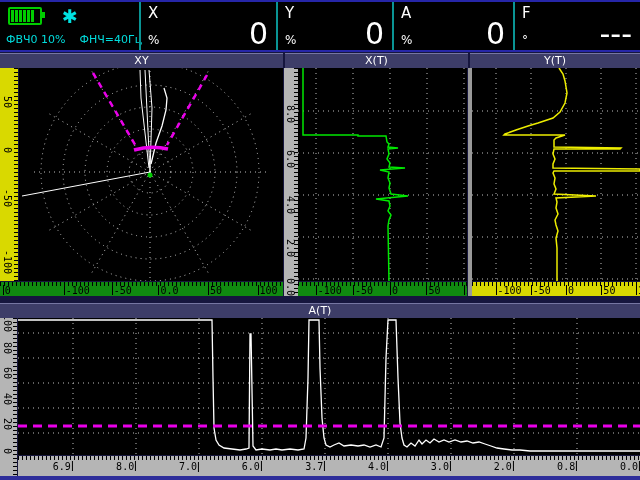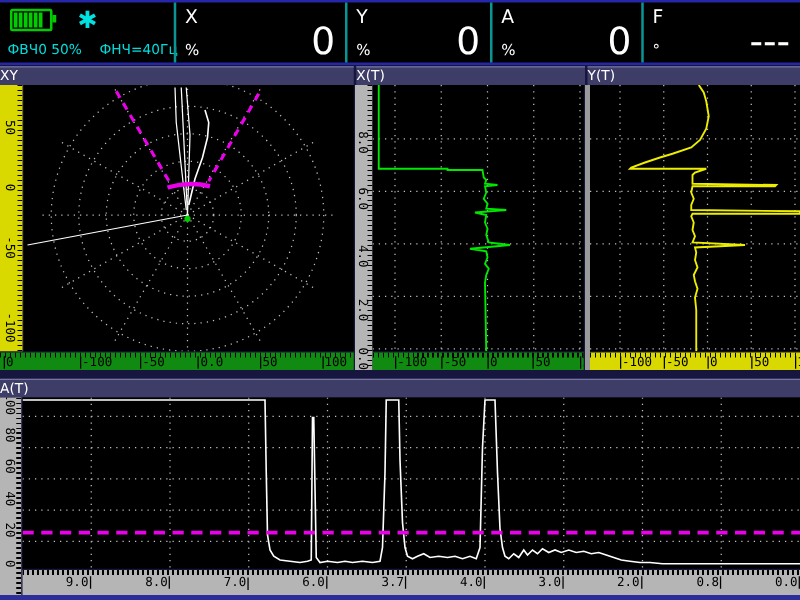--- a/index.html
+++ b/index.html
@@ -21,21 +21,21 @@
   .battery{width:28px;height:12px;border:2px solid #00cc00;border-radius:2px;
            display:flex;gap:1px;padding:1px;position:relative}
   .battery i{display:block;width:3px;height:100%;background:#00cc00}
   .battery:after{content:"";position:absolute;right:-5px;top:3px;width:3px;height:6px;background:#00cc00}
   .freeze{color:#00e2e2;font-size:19px;line-height:18px}
   .filter-row{position:absolute;left:6px;bottom:4px;display:flex;gap:14px;
               color:#00dcdc;font-size:11px;white-space:nowrap}
 
   
   .phead{position:absolute;height:15px;background:#3d3d68;border-top:1px solid #7676a2;
-         color:#fff;font-size:11px;text-align:left;line-height:14px;box-sizing:border-box}
+         color:#fff;font-size:11px;text-align:center;line-height:14px;box-sizing:border-box}
   #hd-xy{left:0;top:53px;width:283px}
   #hd-xt{left:285px;top:53px;width:183px}
   #hd-yt{left:470px;top:53px;width:170px}
   #hd-at{left:0;top:303px;width:640px}
 
   
   .plot{position:absolute;background:#000}
   #xy-plot{left:19px;top:68px;width:264px;height:213px}
   #xt-plot{left:298px;top:68px;width:169px;height:213px}
   #yt-plot{left:472px;top:68px;width:168px;height:213px}
@@ -78,21 +78,21 @@
           <i></i>
           <i></i>
           <i></i>
           <i></i>
           <i></i>
           <i></i>
         </span>
       <span class="freeze">✱</span>
     </div>
     <div class="filter-row">
-      <span>ФВЧ0 50%</span>
+      <span>ФВЧ0 10%</span>
       <span>ФНЧ=40Гц</span>
     </div>
   </div>
   <div class="cell rd c-x">
     <span class="lab">X</span>
     <span class="unit">%</span>
     <span class="val">0</span>
   </div>
   <div class="cell rd c-y">
     <span class="lab">Y</span>
@@ -295,21 +295,21 @@
       <line fill="none" stroke="#c0c0c0" stroke-width="1" stroke-dasharray="1 4" x1="0" y1="90" x2="622" y2="90"></line>
       <line fill="none" stroke="#c0c0c0" stroke-width="1" stroke-dasharray="1 4" x1="0" y1="115" x2="622" y2="115"></line>
       <polyline fill="none" stroke="#ffffff" stroke-width="1.3" points="0,2 194,2 195,60 196,110 198,122 201,127 206,130 214,131 222,132 228,131 231,130 232,16 233,16 235,128 238,132 244,131 252,132 258,131 264,132 272,131 280,132 286,131 288,120 290,60 291,2 301,2 302,50 304,100 306,120 308,127 312,129 316,127 321,125 326,128 333,127 340,128 346,127 352,129 358,127 363,129 366,120 368,40 370,2 378,2 380,60 382,105 384,120 386,127 389,129 393,125 397,128 401,122 404,126 408,122 412,125 416,121 421,124 426,122 431,124 437,122 443,124 449,123 455,125 461,124 467,126 473,128 479,130 486,131 494,132 502,132 512,133 530,133 560,133 590,133 622,133"></polyline>
       <line fill="none" stroke="#ea00ea" stroke-width="3" stroke-dasharray="9 6" x1="0" y1="108" x2="622" y2="108"></line>
     </svg>
 </div>
 <div class="hruler lab-left" id="at-hr">
 
 <span class="hlab" style="left: 8.8%;">
       <i class="tick"></i>
-      <b style="font-weight:normal">9.0</b>
+      <b style="font-weight:normal">6.9</b>
     </span>
     <span class="hlab" style="left: 19%;">
       <i class="tick"></i>
       <b style="font-weight:normal">8.0</b>
     </span>
     <span class="hlab" style="left: 29.1%; align-items: center;">
       <i class="tick"></i>
       <b style="font-weight:normal">7.0</b>
     </span>
     <span class="hlab" style="left: 39.2%;">

